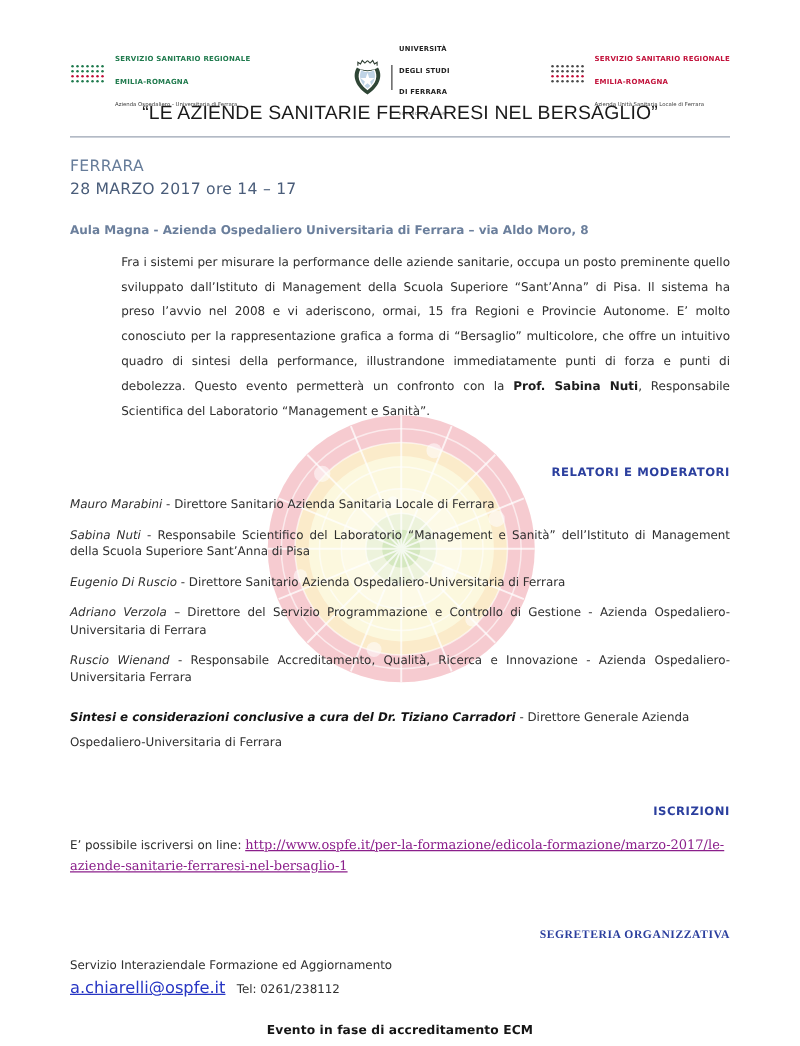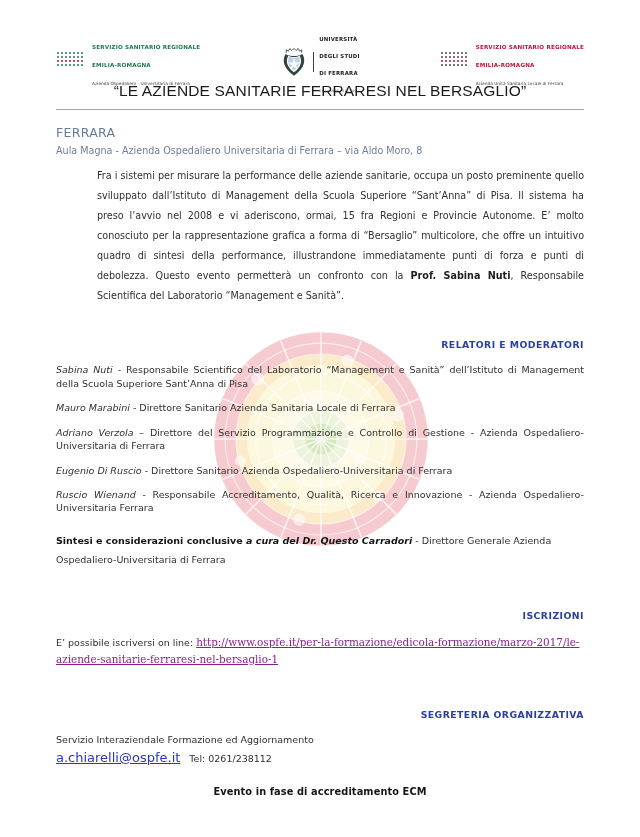--- a/index.html
+++ b/index.html
@@ -115,21 +115,22 @@
   .meta-date {
     font-size: 12.5px;
     color: #4a5d7a;
     letter-spacing: .2px;
     line-height: 1.45;
   }
   .meta-venue {
     font-size: 9.6px;
     color: #6b7f9c;
     line-height: 1.7;
-    margin-top: 1px;
+    margin-top: 17px;
+    font-weight: bold;
   }
 
   
   .intro {
     margin-top: 7px;
     font-size: 9.6px;
     line-height: 2.08;
     text-align: justify;
     color: #2f2f2f;
     margin-left: 41px;
@@ -139,40 +140,40 @@
   
   .sec-head {
     text-align: right;
     font-size: 9.3px;
     font-weight: bold;
     color: #2b3f9e;
     letter-spacing: .45px;
   }
   .sec-relatori { margin-top: 33px; margin-bottom: 13px; }
   .sec-iscrizioni { margin-top: 40px; margin-bottom: 13px; }
-  .sec-segreteria { margin-top: 42px; margin-bottom: 13px; }
+  .sec-segreteria { margin-top: 42px; margin-bottom: 13px; font-family: Liberation Serif, serif; }
 
   
   .speaker {
     font-size: 9.5px;
     line-height: 1.42;
     text-align: justify;
     color: #2f2f2f;
     margin-bottom: 11px;
   }
   .speaker i { font-style: italic; }
 
   .sintesi {
     font-size: 9.5px;
     line-height: 2.05;
     color: #2f2f2f;
     margin-top: 16px;
     text-align: left;
   }
-  .sintesi b { font-weight: bold; color: #151515; }
+  .sintesi b { font-weight: bold; color: #151515; font-style: italic; }
   .sintesi .bi { font-weight: bold; font-style: italic; color: #151515; }
 
   
   .iscrizioni-line {
     font-size: 9.5px;
     line-height: 1.55;
     color: #2f2f2f;
   }
   .url-link {
     color: #8b1f8b;
@@ -362,36 +363,37 @@
         </span>
       </div>
 
     </div>
 
     <div class="title">“LE AZIENDE SANITARIE FERRARESI NEL BERSAGLIO”</div>
     <div class="rule"></div>
 
     <div>
       <div class="meta-city">FERRARA</div>
+      <div class="meta-date">28 MARZO 2017 ore 14 – 17</div>
       <div class="meta-venue">Aula Magna - Azienda Ospedaliero Universitaria di Ferrara – via Aldo Moro, 8</div>
     </div>
 
     <p class="intro"><span>Fra i sistemi per misurare la performance delle aziende sanitarie, occupa un posto preminente quello sviluppato dall’Istituto di Management della Scuola Superiore “Sant’Anna” di Pisa. Il sistema ha preso l’avvio nel 2008 e vi aderiscono, ormai, 15 fra Regioni e Provincie Autonome. E’ molto conosciuto per la rappresentazione grafica a forma di “Bersaglio” multicolore, che offre un intuitivo quadro di sintesi della performance, illustrandone immediatamente punti di forza e punti di debolezza. Questo evento permetterà un confronto con la </span><b>Prof. Sabina Nuti</b><span>, Responsabile Scientifica del Laboratorio “Management e Sanità”.</span></p>
 
     <div class="sec-head sec-relatori">RELATORI E MODERATORI</div>
 
     <div>
+      <div class="speaker"><i>Mauro Marabini</i><span> - Direttore Sanitario Azienda Sanitaria Locale di Ferrara</span></div>
       <div class="speaker"><i>Sabina Nuti</i><span> - Responsabile Scientifico del Laboratorio “Management e Sanità” dell’Istituto di Management della Scuola Superiore Sant’Anna di Pisa</span></div>
-      <div class="speaker"><i>Mauro Marabini</i><span> - Direttore Sanitario Azienda Sanitaria Locale di Ferrara</span></div>
+      <div class="speaker"><i>Eugenio Di Ruscio</i><span> - Direttore Sanitario Azienda Ospedaliero-Universitaria di Ferrara</span></div>
       <div class="speaker"><i>Adriano Verzola</i><span> – Direttore del Servizio Programmazione e Controllo di Gestione - Azienda Ospedaliero-Universitaria di Ferrara</span></div>
-      <div class="speaker"><i>Eugenio Di Ruscio</i><span> - Direttore Sanitario Azienda Ospedaliero-Universitaria di Ferrara</span></div>
       <div class="speaker"><i>Ruscio Wienand</i><span> - Responsabile Accreditamento, Qualità, Ricerca e Innovazione - Azienda Ospedaliero-Universitaria Ferrara</span></div>
     </div>
 
-    <div class="sintesi"><b>Sintesi e considerazioni conclusive</b><span class="bi"> a cura del Dr. Questo Carradori</span><span>  - Direttore Generale Azienda Ospedaliero-Universitaria di Ferrara</span></div>
+    <div class="sintesi"><b>Sintesi e considerazioni conclusive</b><span class="bi"> a cura del Dr. Tiziano Carradori</span><span>  - Direttore Generale Azienda Ospedaliero-Universitaria di Ferrara</span></div>
 
     <div class="sec-head sec-iscrizioni">ISCRIZIONI</div>
     <div class="iscrizioni-line"><span>E’ possibile iscriversi on line: </span><a class="url-link" href="#">http://www.ospfe.it/per-la-formazione/edicola-formazione/marzo-2017/le-aziende-sanitarie-ferraresi-nel-bersaglio-1</a></div>
 
     <div class="sec-head sec-segreteria">SEGRETERIA ORGANIZZATIVA</div>
     <div class="seg-line">Servizio Interaziendale Formazione ed Aggiornamento</div>
     <div class="seg-line"><a class="mail-link" href="#">a.chiarelli@ospfe.it</a><span class="tel">Tel: 0261/238112</span></div>
 
     <div class="ecm">Evento in fase di accreditamento ECM</div>
 

